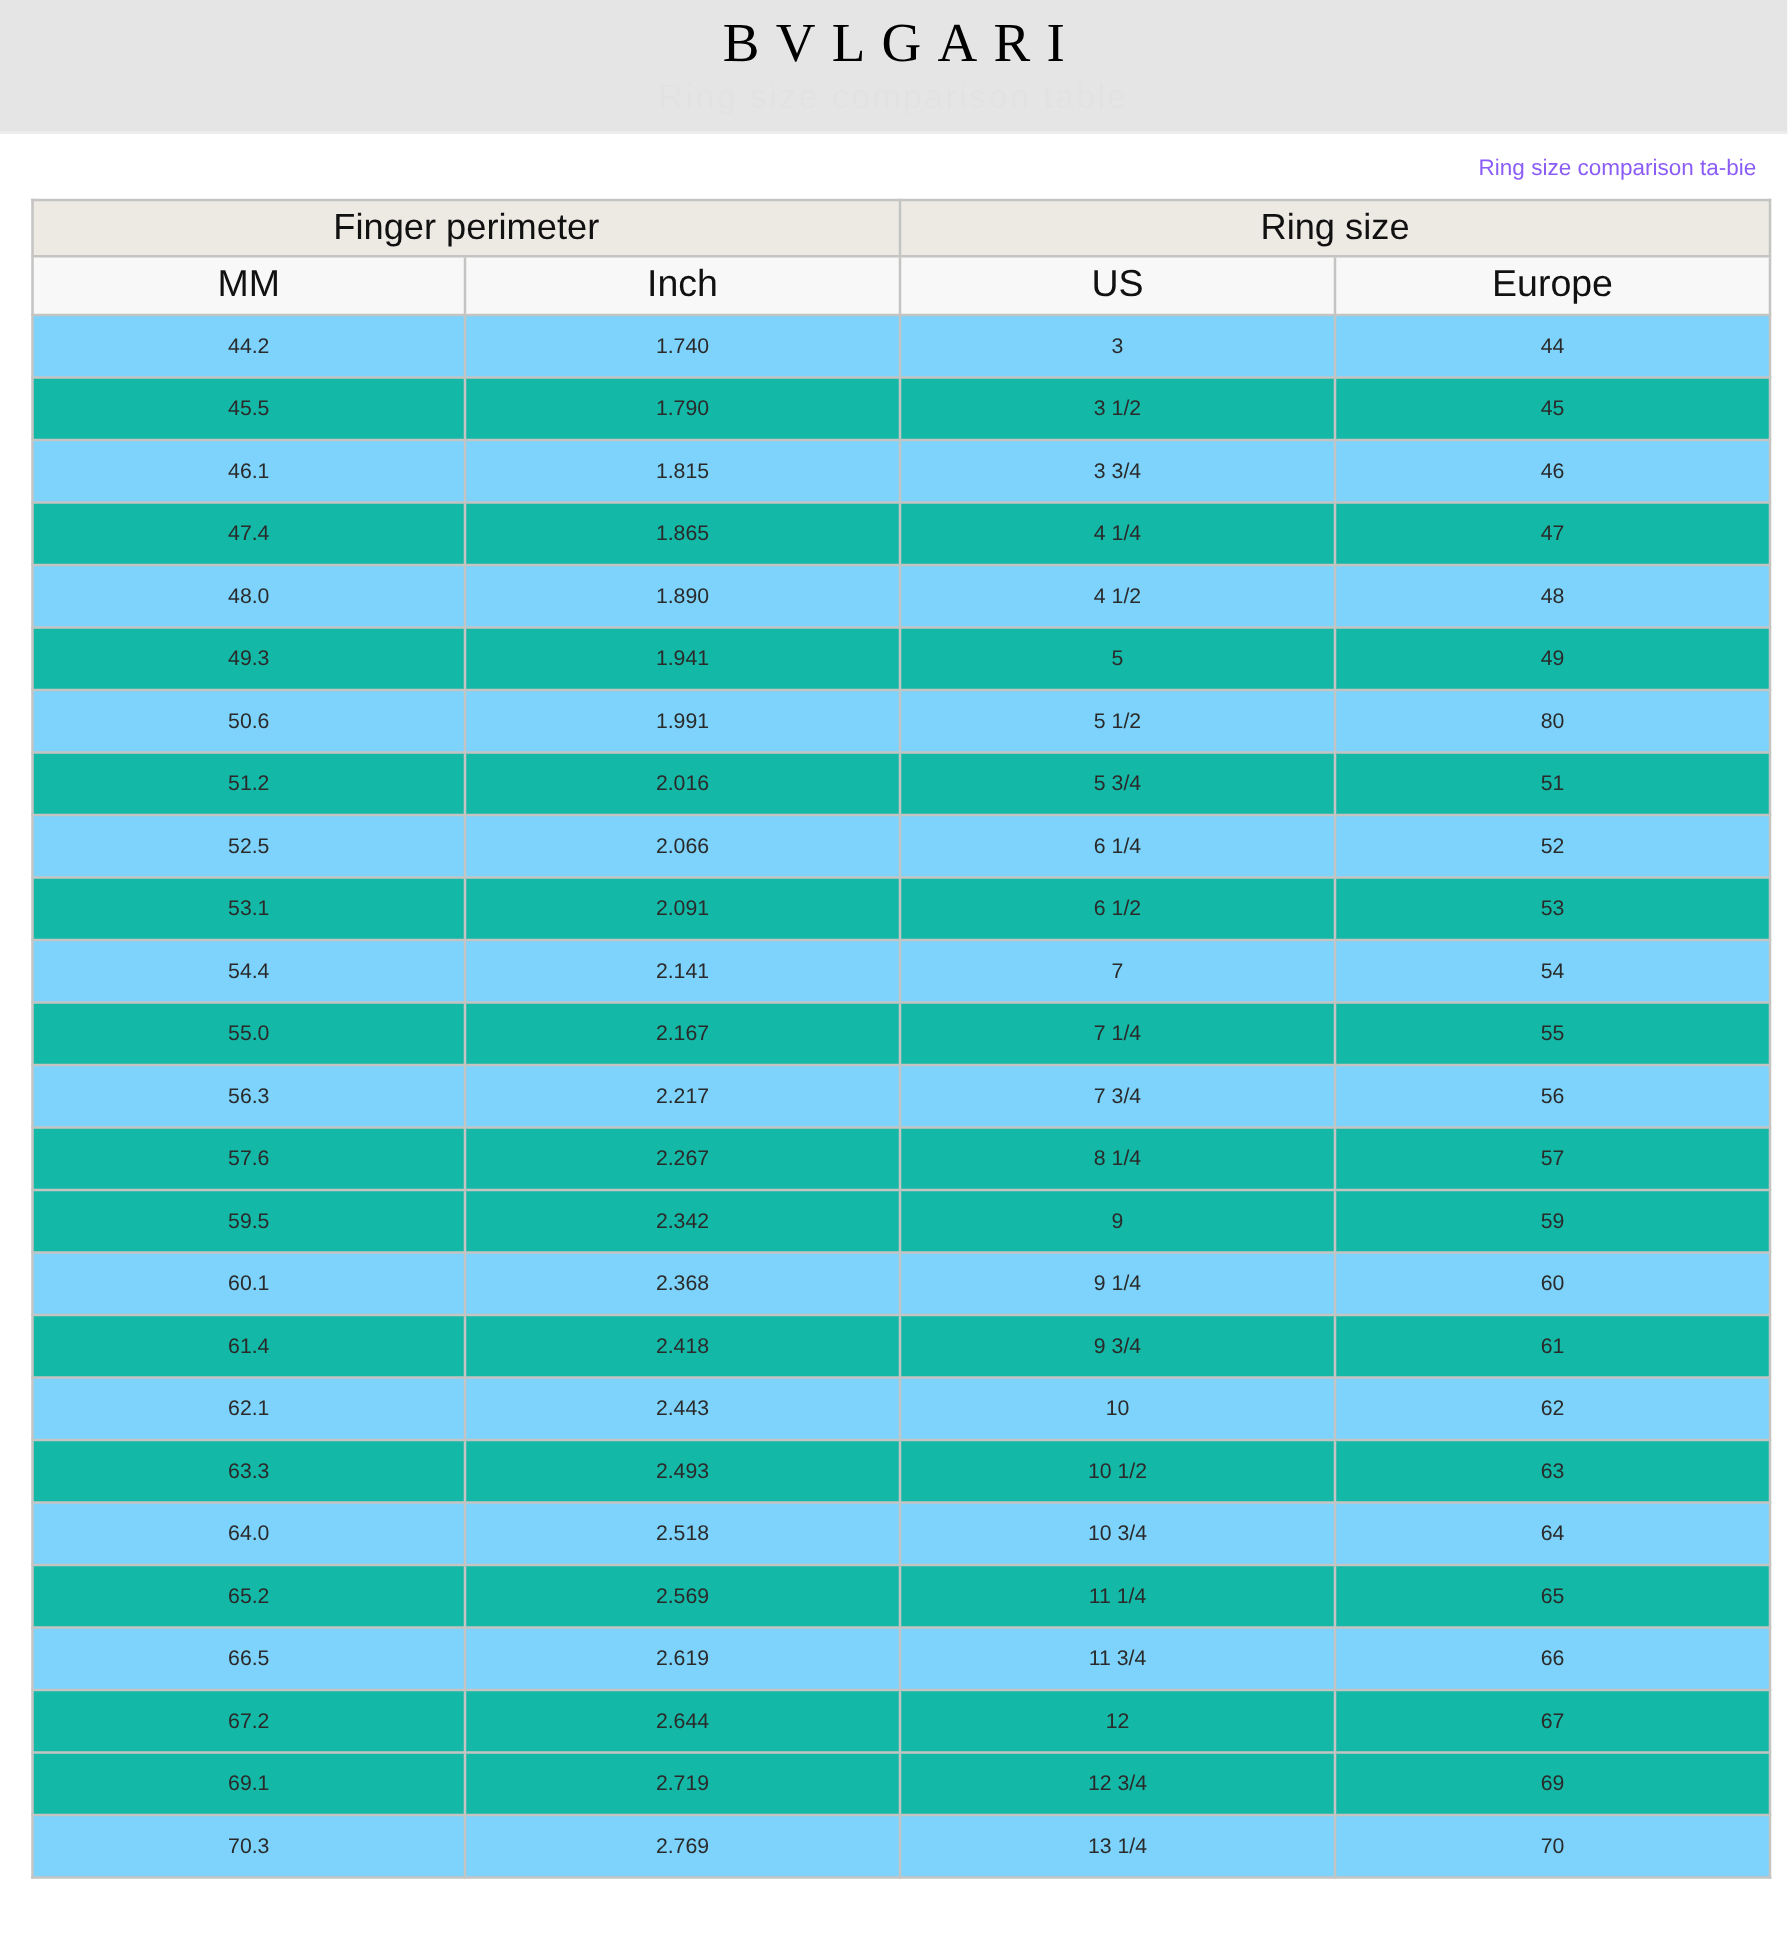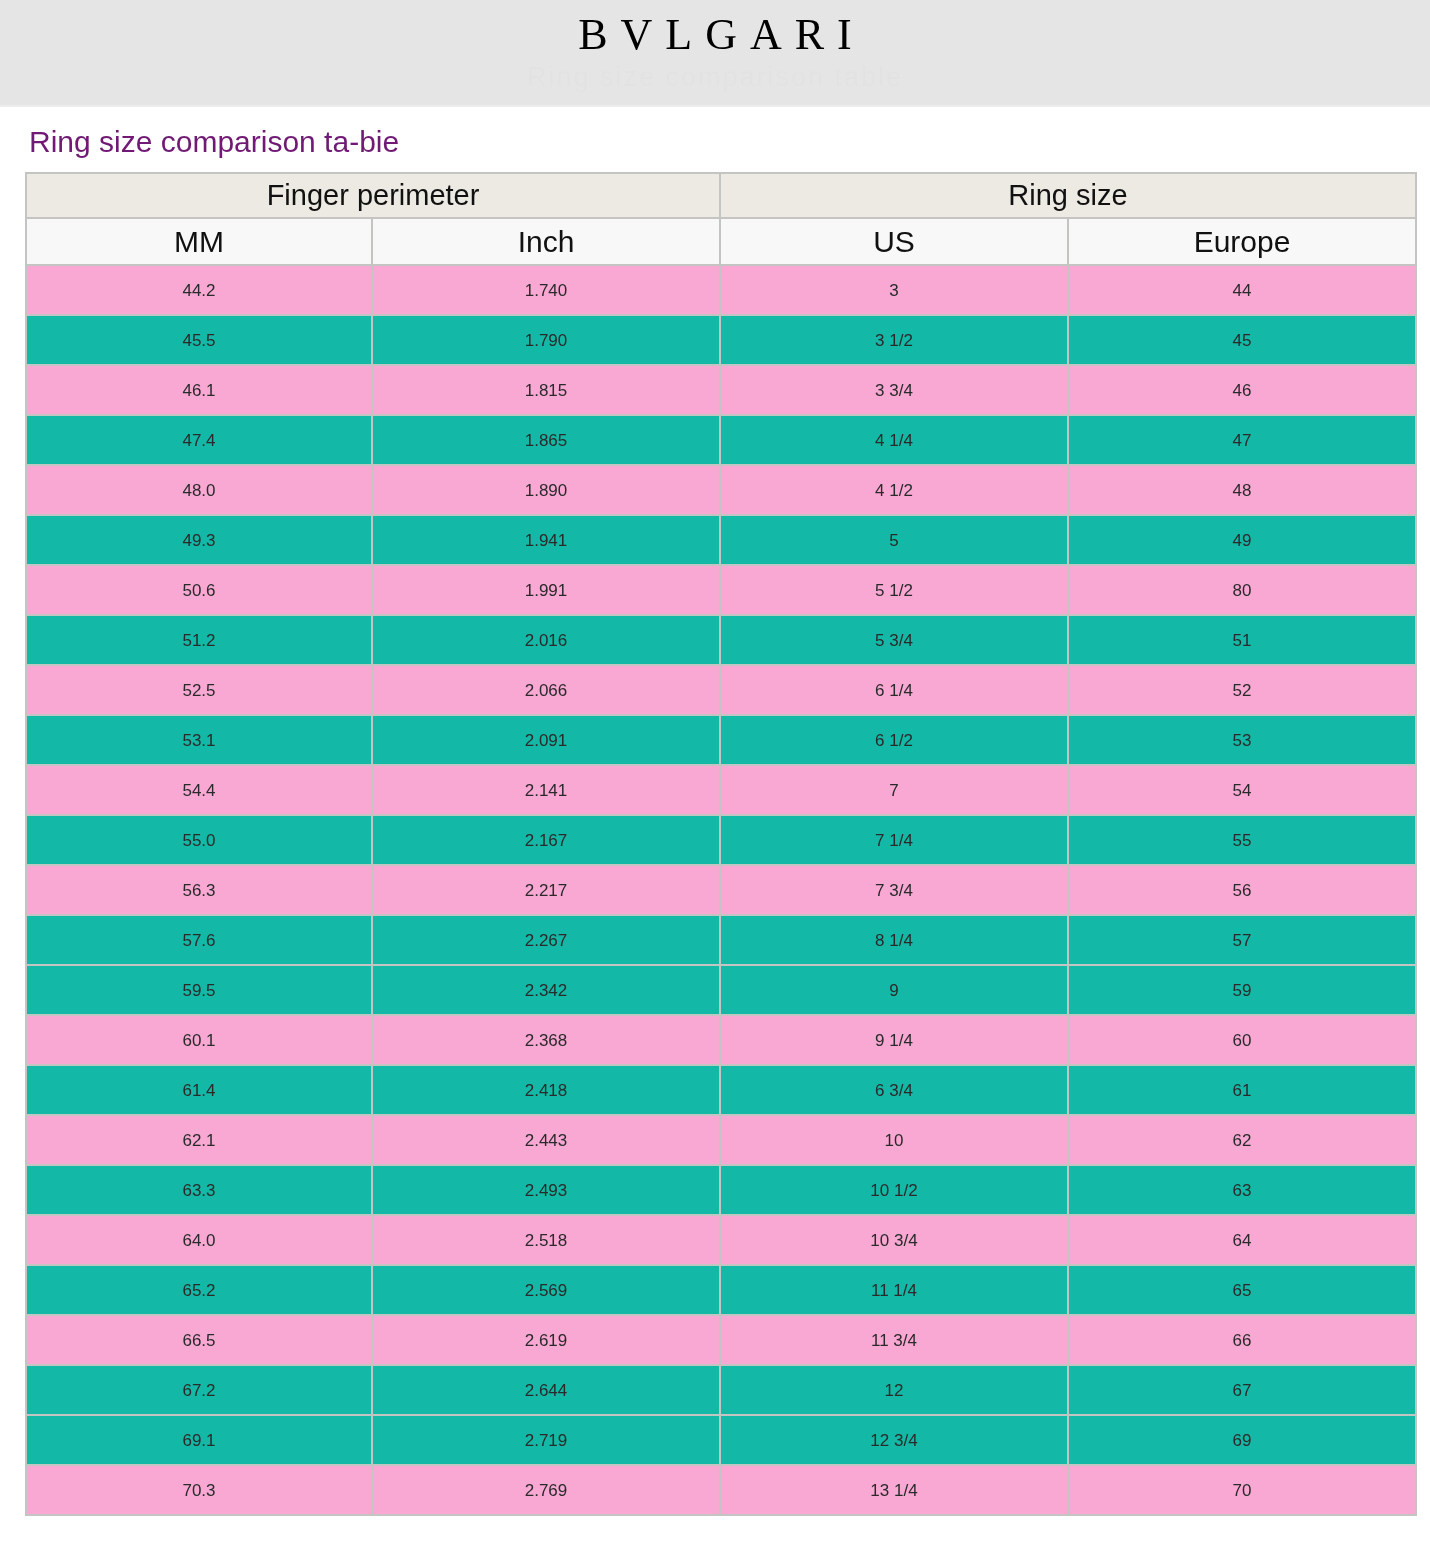--- a/index.html
+++ b/index.html
@@ -50,26 +50,27 @@
     white-space: nowrap;
     overflow: hidden;
     user-select: none;
   }
 
   
   .page-body {
     padding: 0 25px;
   }
   .table-title {
-    font-size: 30px;
-    color: #701a75;
+    font-size: 18px;
+    color: #8b5cf6;
     padding-top: 18px;
     padding-bottom: 14px;
     padding-left: 4px;
     line-height: 1.1;
+    text-align: right;
   }
 
   
   table.size-table {
     width: 1390px;
     border-collapse: collapse;
     table-layout: fixed;
     background: #ffffff;
   }
   table.size-table col.c-mm     { width: 346px; }
@@ -106,21 +107,21 @@
   }
 
   
   tbody tr td {
     height: 48px;
     font-size: 17px;
     font-weight: 400;
     color: #2a2a2a;
     line-height: 1;
   }
-  tbody tr.row-beige td { background: #f9a8d4; }
+  tbody tr.row-beige td { background: #7dd3fc; }
   tbody tr.row-white td { background: #14b8a6; }
 
   
   .group-divider-left { border-right-width: 3px; border-right-color: #bdbdbb; }
 </style>
 </head>
 <body>
 
 <div class="brand-header">
   <div class="brand-logo">BVLGARI</div>
@@ -243,21 +244,21 @@
         </tr>
         <tr class="row-beige">
           <td>60.1</td>
           <td class="group-divider-left">2.368</td>
           <td>9 1/4</td>
           <td>60</td>
         </tr>
         <tr class="row-white">
           <td>61.4</td>
           <td class="group-divider-left">2.418</td>
-          <td>6 3/4</td>
+          <td>9 3/4</td>
           <td>61</td>
         </tr>
         <tr class="row-beige">
           <td>62.1</td>
           <td class="group-divider-left">2.443</td>
           <td>10</td>
           <td>62</td>
         </tr>
         <tr class="row-white">
           <td>63.3</td>

